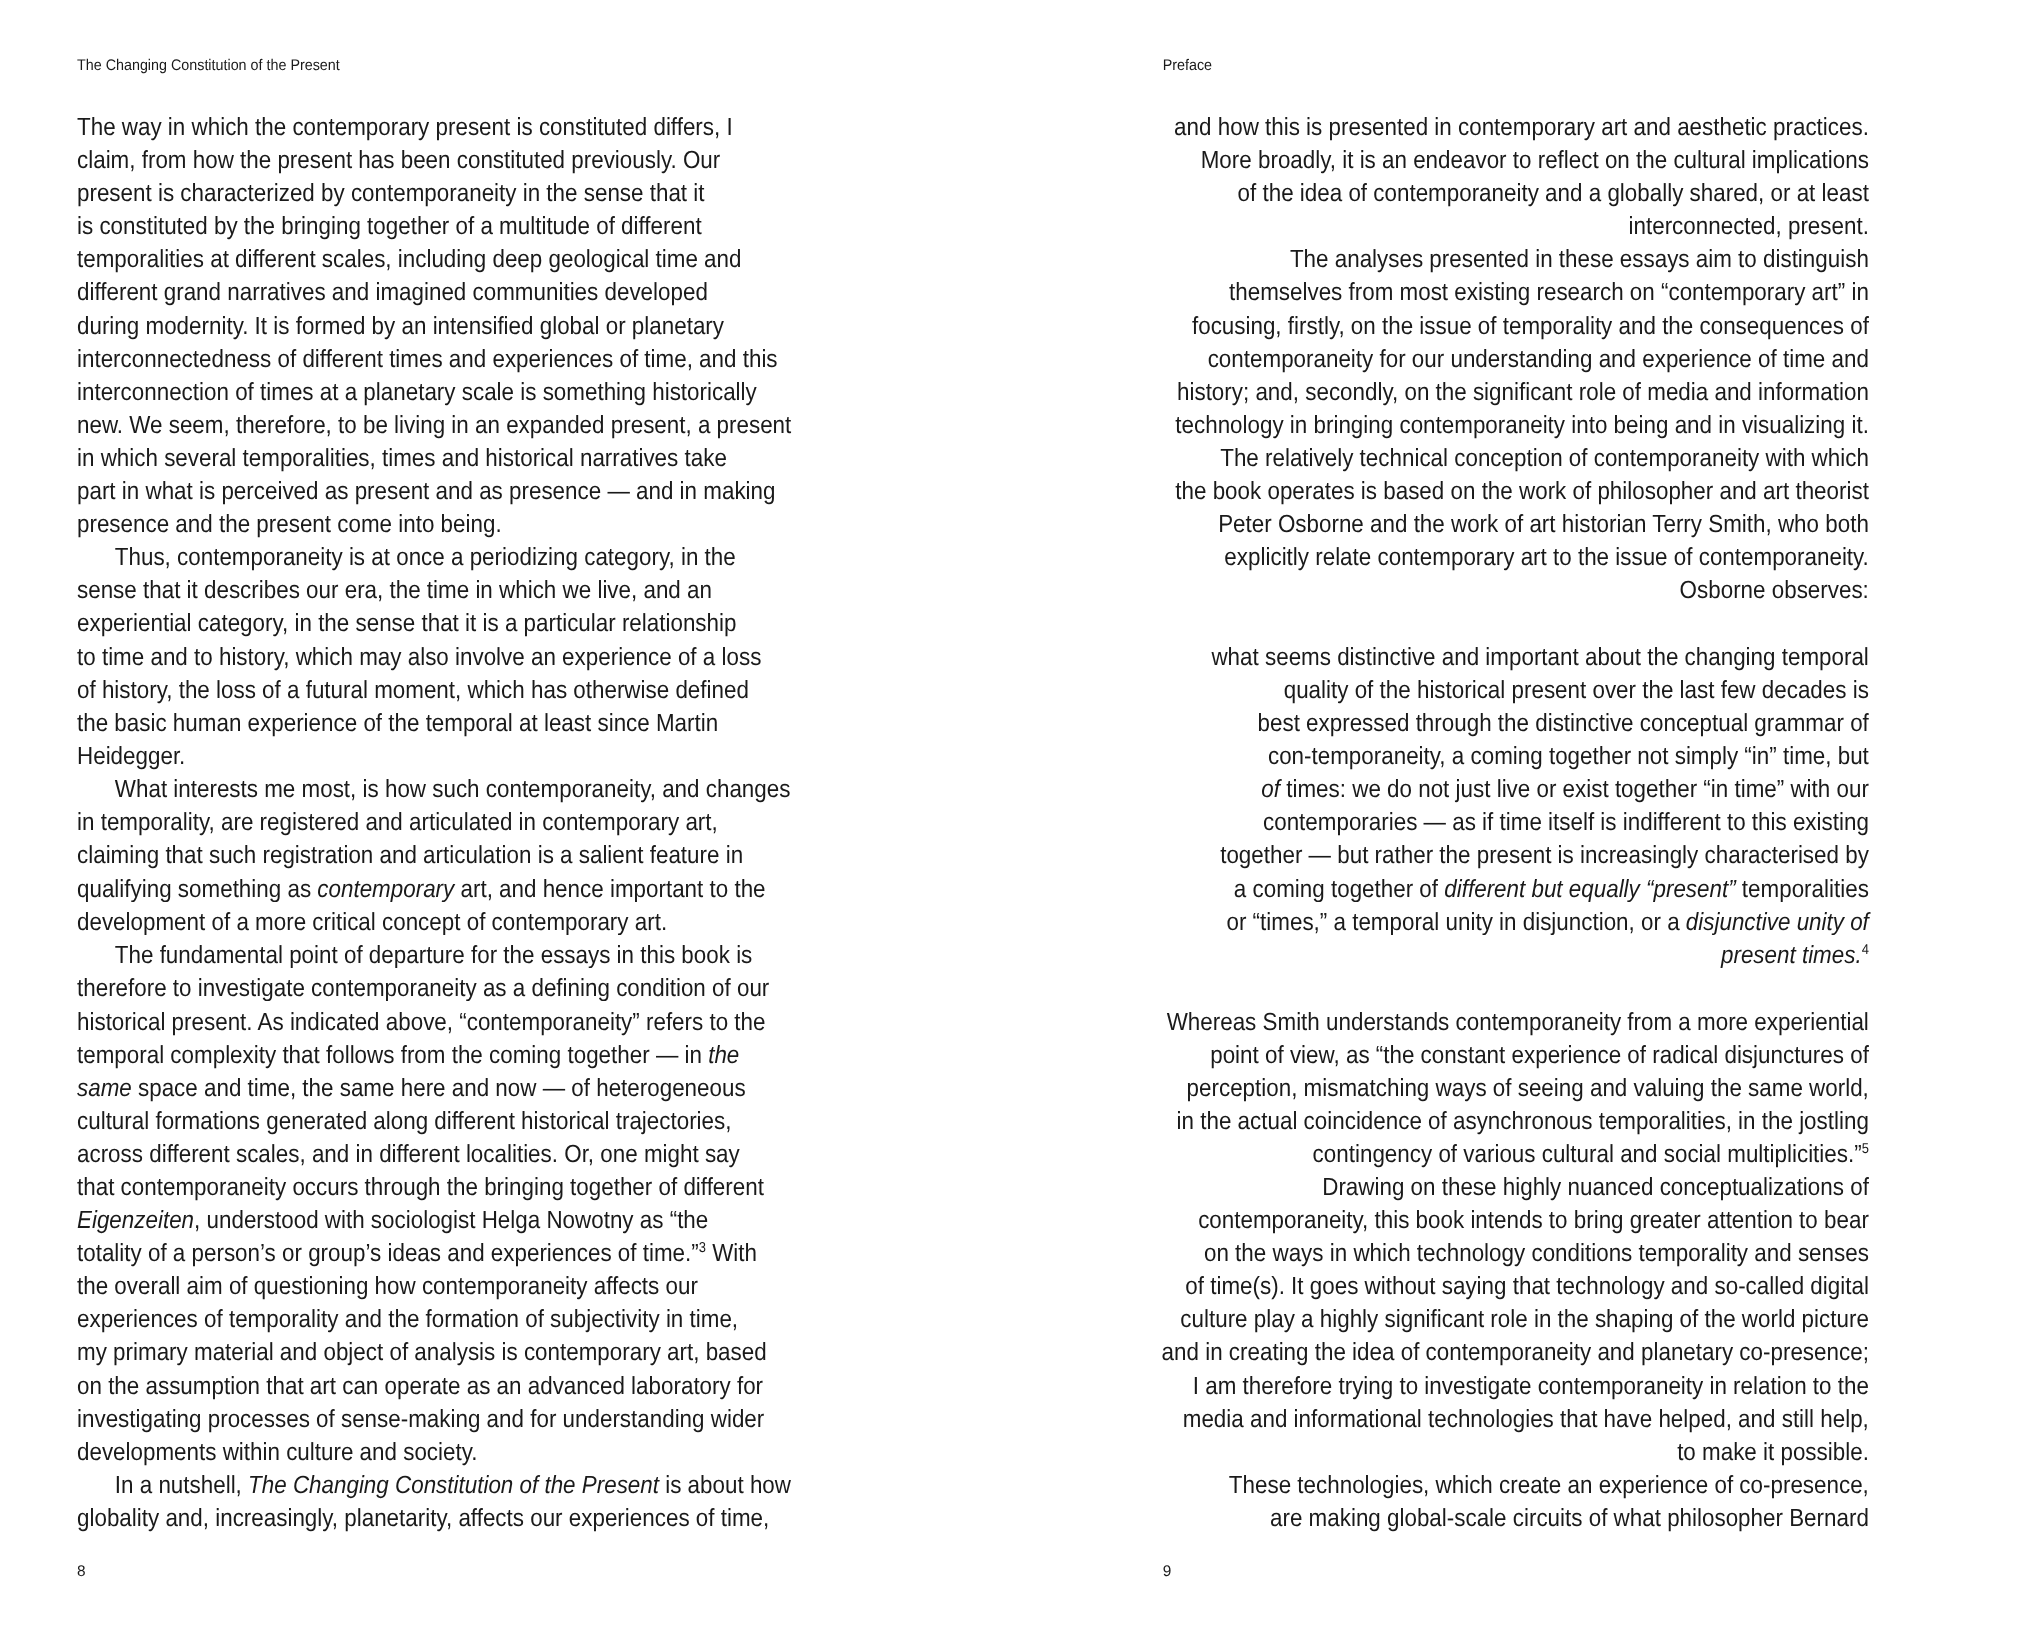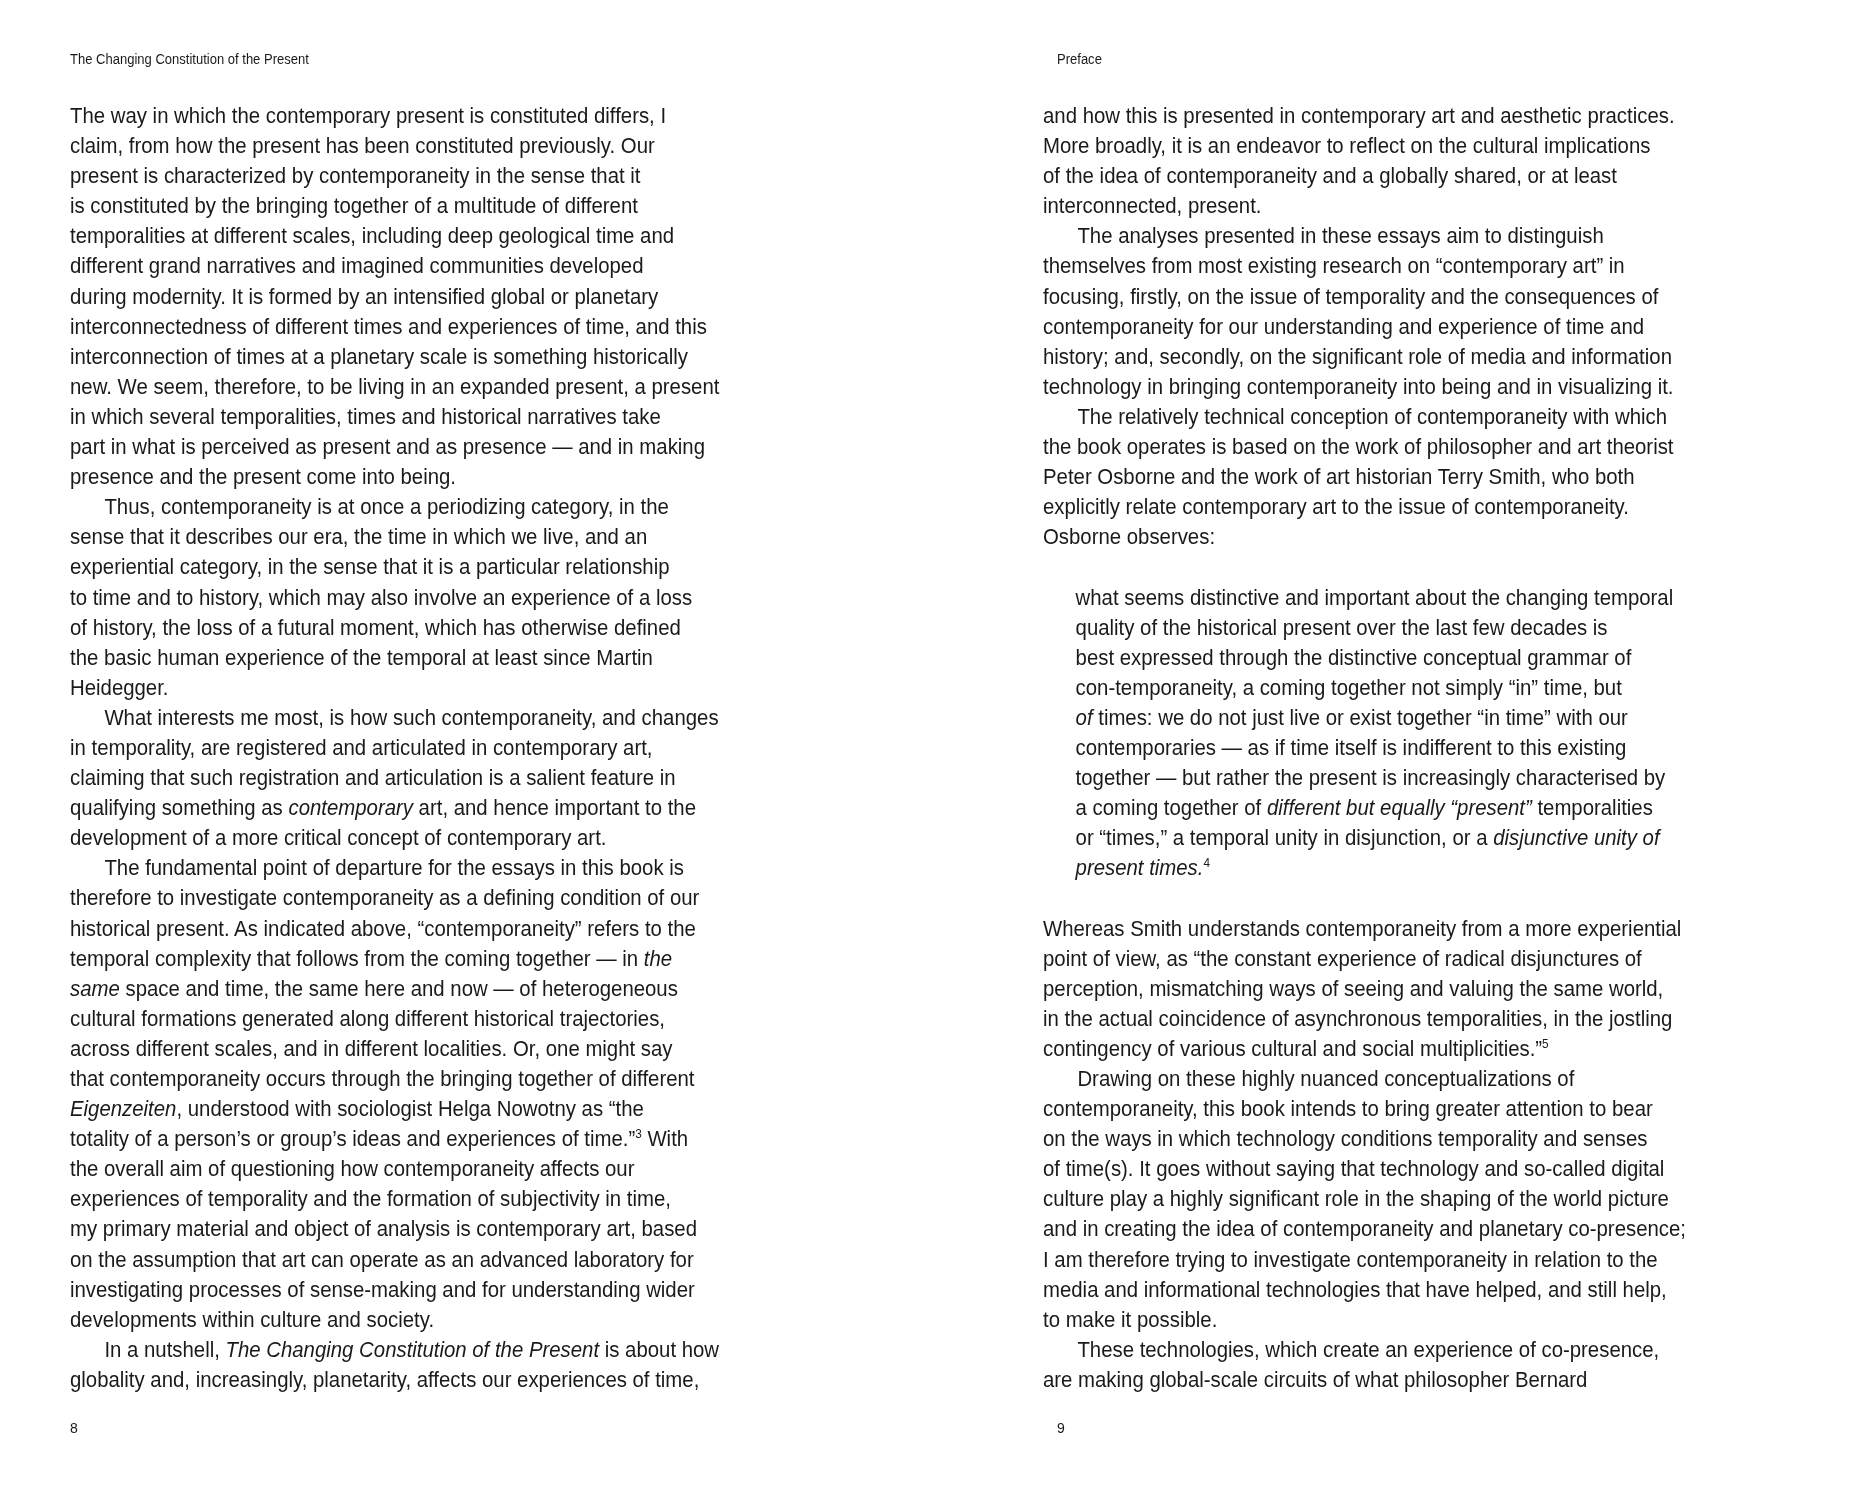--- a/index.html
+++ b/index.html
@@ -68,21 +68,21 @@
       <div class="line"><span>investigating processes of sense-making and for understanding wider</span></div>
       <div class="line"><span>developments within culture and society.</span></div>
       <div class="line indent"><span>In a nutshell, </span><span class="it">The Changing Constitution of the Present</span><span> is about how</span></div>
       <div class="line"><span>globality and, increasingly, planetarity, affects our experiences of time,</span></div>
     </div>
   <div class="folio" style="left:66px;">8</div>
 </div>
 
 <div class="page right">
   <div class="running-head" style="left:131px;">Preface</div>
-  <div class="body-text" style="left:117px;">
+  <div class="body-text" style="left:130px;text-align:right;">
       <div class="line"><span>and how this is presented in contemporary art and aesthetic practices.</span></div>
       <div class="line"><span>More broadly, it is an endeavor to reflect on the cultural implications</span></div>
       <div class="line"><span>of the idea of contemporaneity and a globally shared, or at least</span></div>
       <div class="line"><span>interconnected, present.</span></div>
       <div class="line indent"><span>The analyses presented in these essays aim to distinguish</span></div>
       <div class="line"><span>themselves from most existing research on “contemporary art” in</span></div>
       <div class="line"><span>focusing, firstly, on the issue of temporality and the consequences of</span></div>
       <div class="line"><span>contemporaneity for our understanding and experience of time and</span></div>
       <div class="line"><span>history; and, secondly, on the significant role of media and information</span></div>
       <div class="line"><span>technology in bringing contemporaneity into being and in visualizing it.</span></div>

